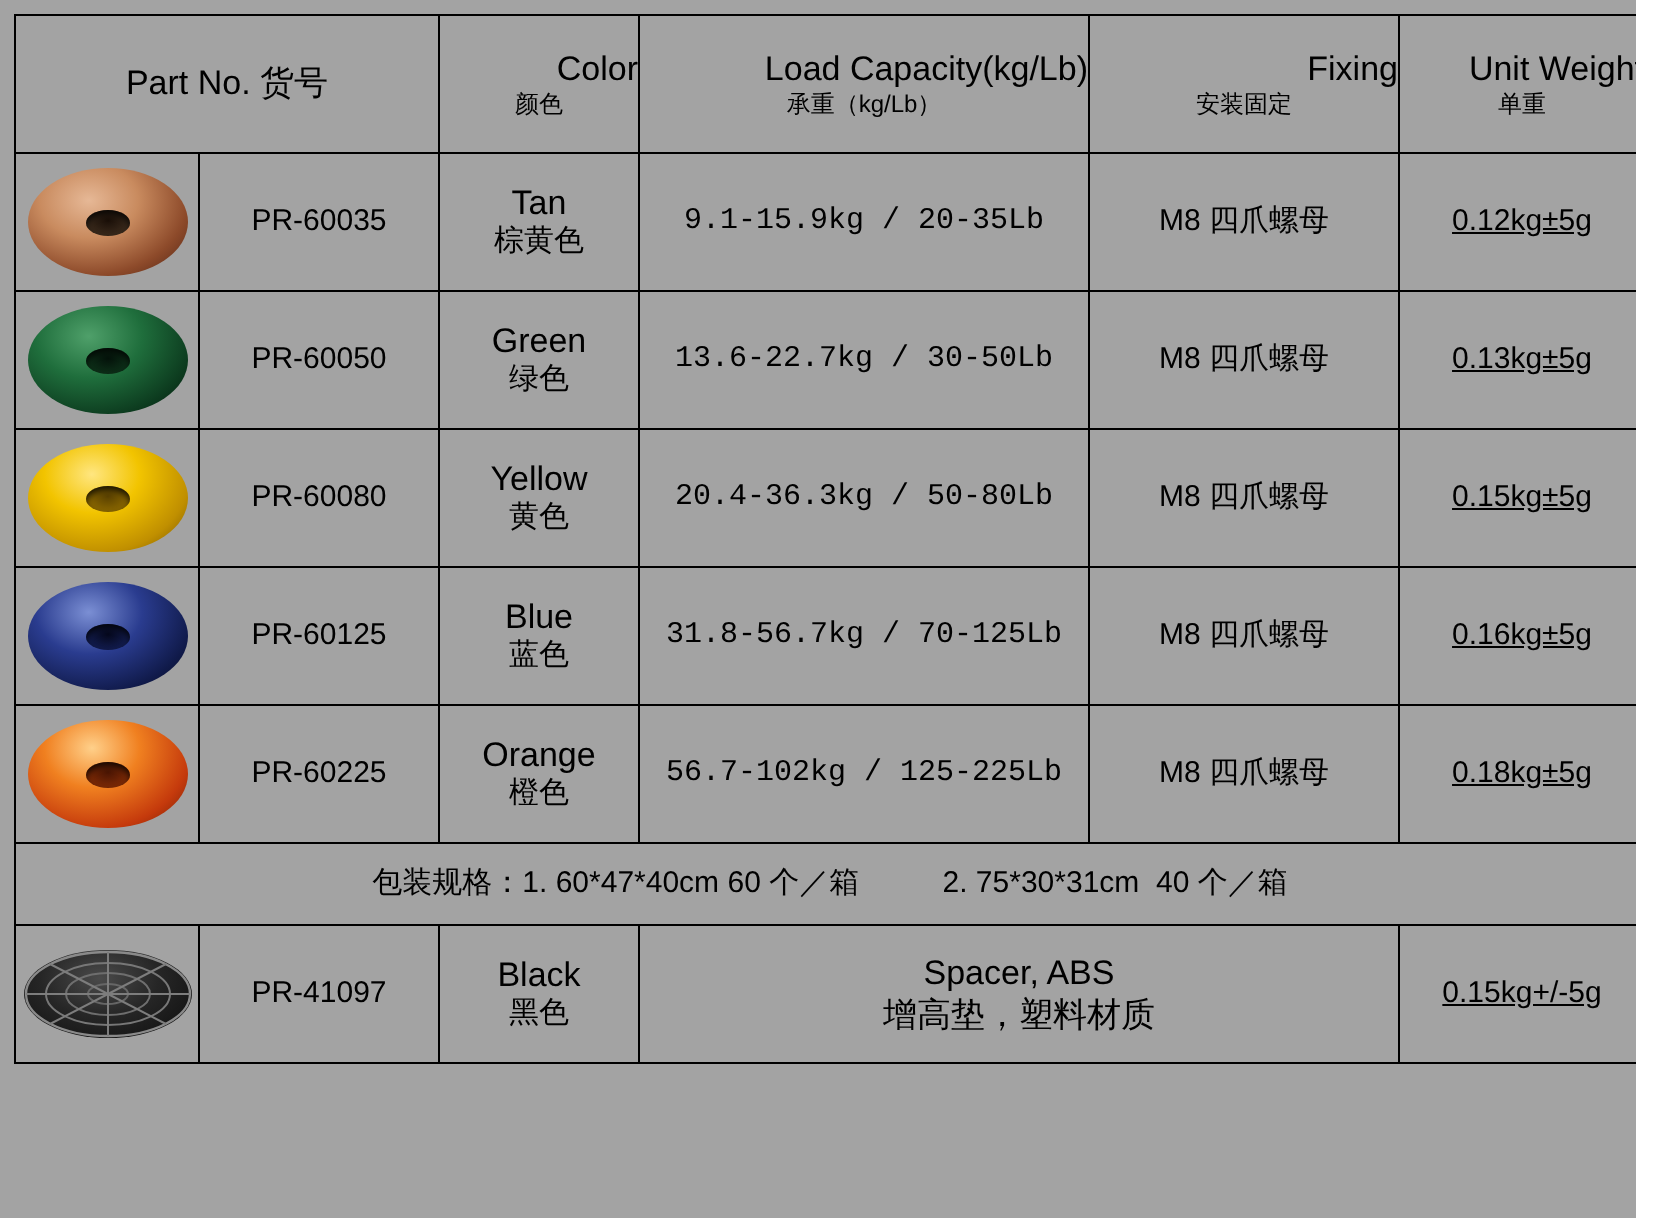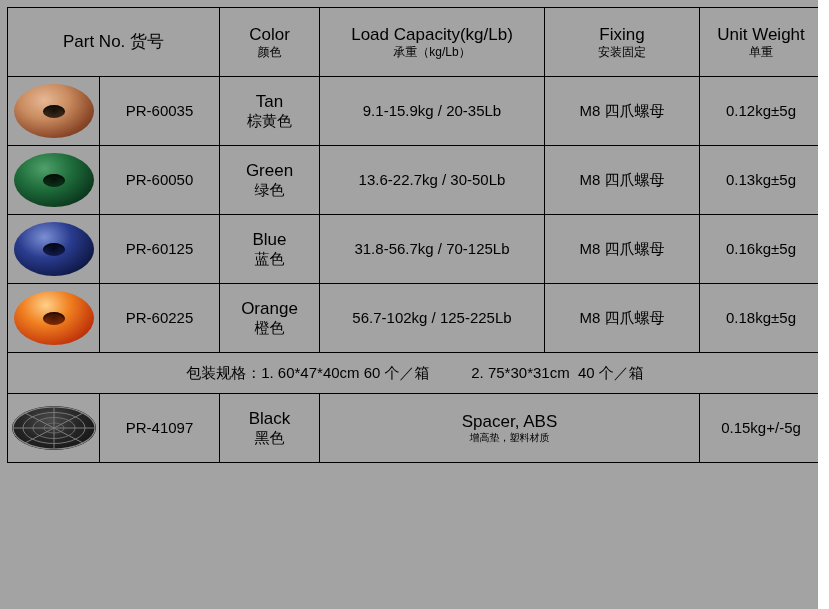--- a/index.html
+++ b/index.html
@@ -38,47 +38,47 @@
   col.c-part  { width: 120px; }
   col.c-color { width: 100px; }
   col.c-load  { width: 225px; }
   col.c-fix   { width: 155px; }
   col.c-unit  { width: 123px; }
 
   thead td {
     height: 68px;
     font-size: 17px;
   }
-  thead .en { display: block; font-size: 17px; }
+  thead .en { display: block; font-size: 17px; text-align: right; }
   thead .zh { display: block; font-size: 12px; }
   thead .partno {
     font-size: 17px;
   }
 
   tbody tr.prod td { height: 68px; text-align: center; }
   td.img-cell { padding: 0; }
   td.part-cell { font-size: 17px; }
   td.color-cell .en { display: block; font-size: 17px; }
   td.color-cell .zh { display: block; font-size: 15px; }
-  td.load-cell { font-size: 16px; }
+  td.load-cell { font-size: 16px; font-family: Liberation Mono, monospace; }
   td.fix-cell  { font-size: 15px; }
-  td.unit-cell { font-size: 16px; }
+  td.unit-cell { font-size: 16px; text-decoration: underline; }
 
   tr.pack td {
     height: 40px;
     font-size: 15px;
   }
   tr.pack .packtext {
     display: inline-block;
     white-space: pre;
   }
 
   tr.spacer-row td { height: 68px; }
   td.spacer-desc .en { display: block; font-size: 17px; }
-  td.spacer-desc .zh { display: block; font-size: 10px; }
+  td.spacer-desc .zh { display: block; font-size: 17px; }
 
   tr.pack2 td {
     height: 38px;
     font-size: 15px;
   }
 
   
   .bumper {
     width: 80px;
     height: 54px;
@@ -196,20 +196,35 @@
         <td class="part-cell">PR-60050</td>
         <td class="color-cell">
           <span class="en">Green</span>
           <span class="zh">绿色</span>
         </td>
         <td class="load-cell">13.6-22.7kg / 30-50Lb</td>
         <td class="fix-cell">M8 四爪螺母</td>
         <td class="unit-cell">0.13kg±5g</td>
       </tr>
 
+      <tr class="prod">
+        <td class="img-cell">
+          <div class="bumper b-yellow">
+              <div class="hole"></div>
+            </div>
+        </td>
+        <td class="part-cell">PR-60080</td>
+        <td class="color-cell">
+          <span class="en">Yellow</span>
+          <span class="zh">黄色</span>
+        </td>
+        <td class="load-cell">20.4-36.3kg / 50-80Lb</td>
+        <td class="fix-cell">M8 四爪螺母</td>
+        <td class="unit-cell">0.15kg±5g</td>
+      </tr>
 
       <tr class="prod">
         <td class="img-cell">
           <div class="bumper b-blue">
               <div class="hole"></div>
             </div>
         </td>
         <td class="part-cell">PR-60125</td>
         <td class="color-cell">
           <span class="en">Blue</span>

